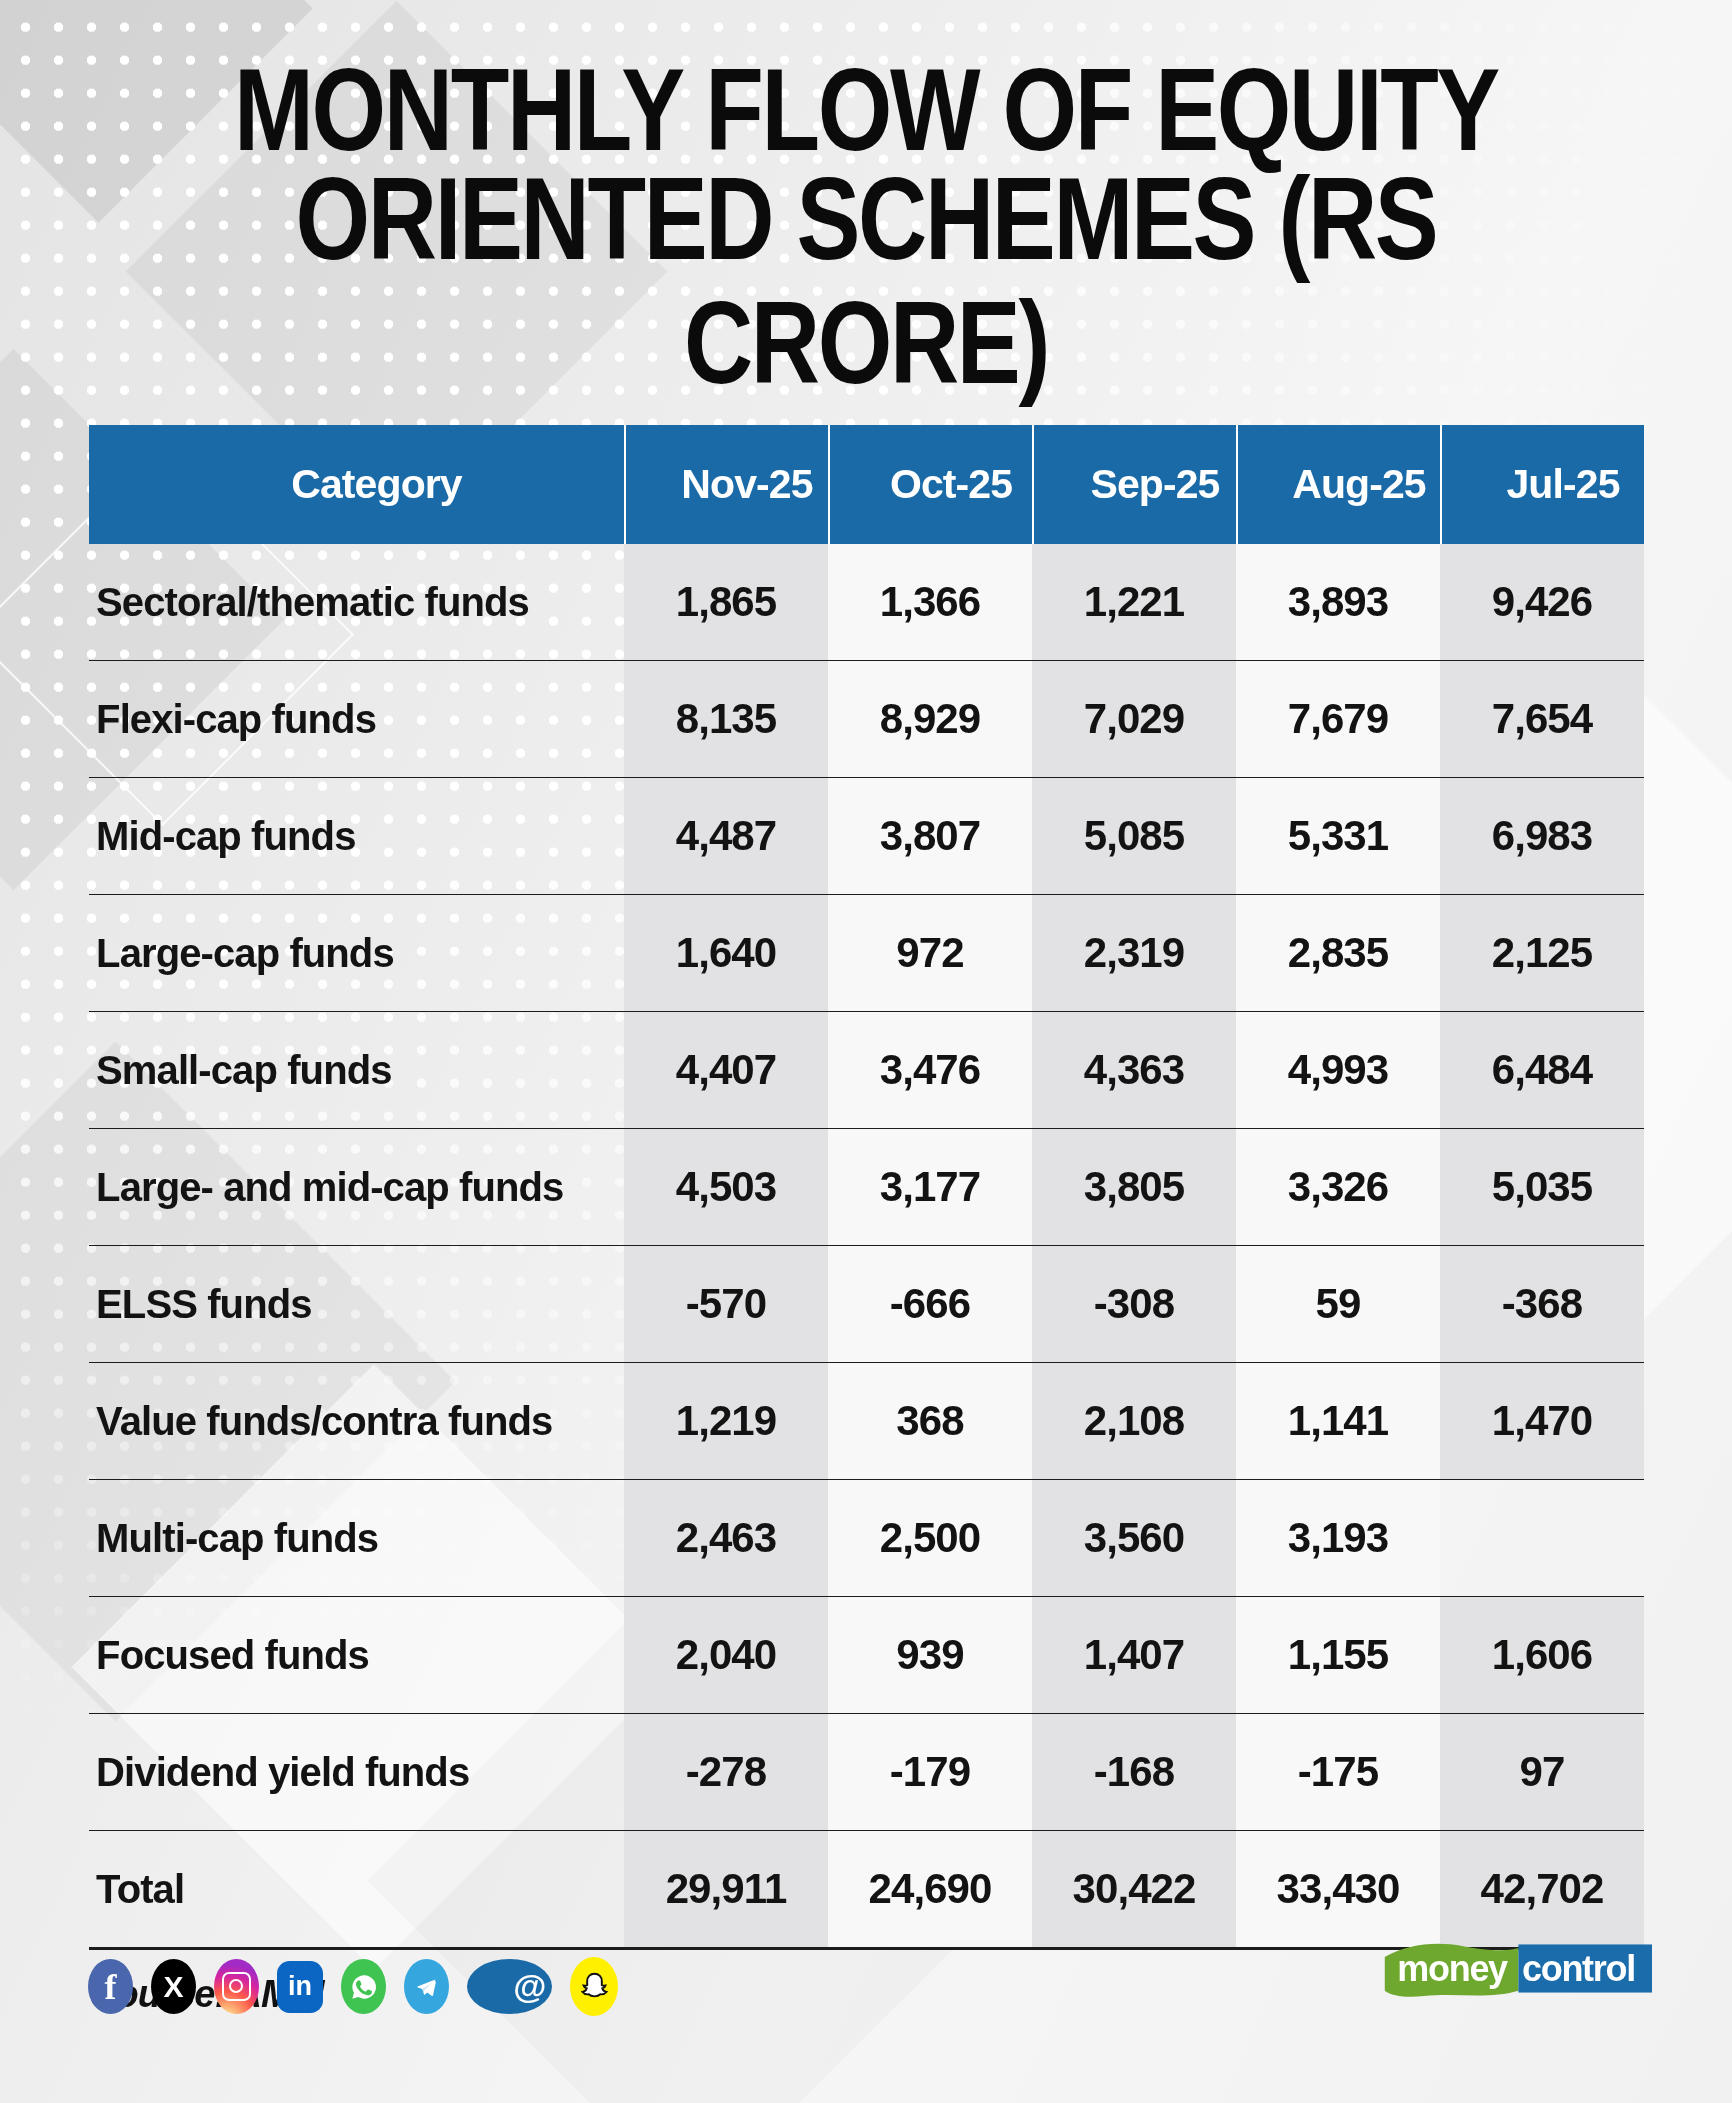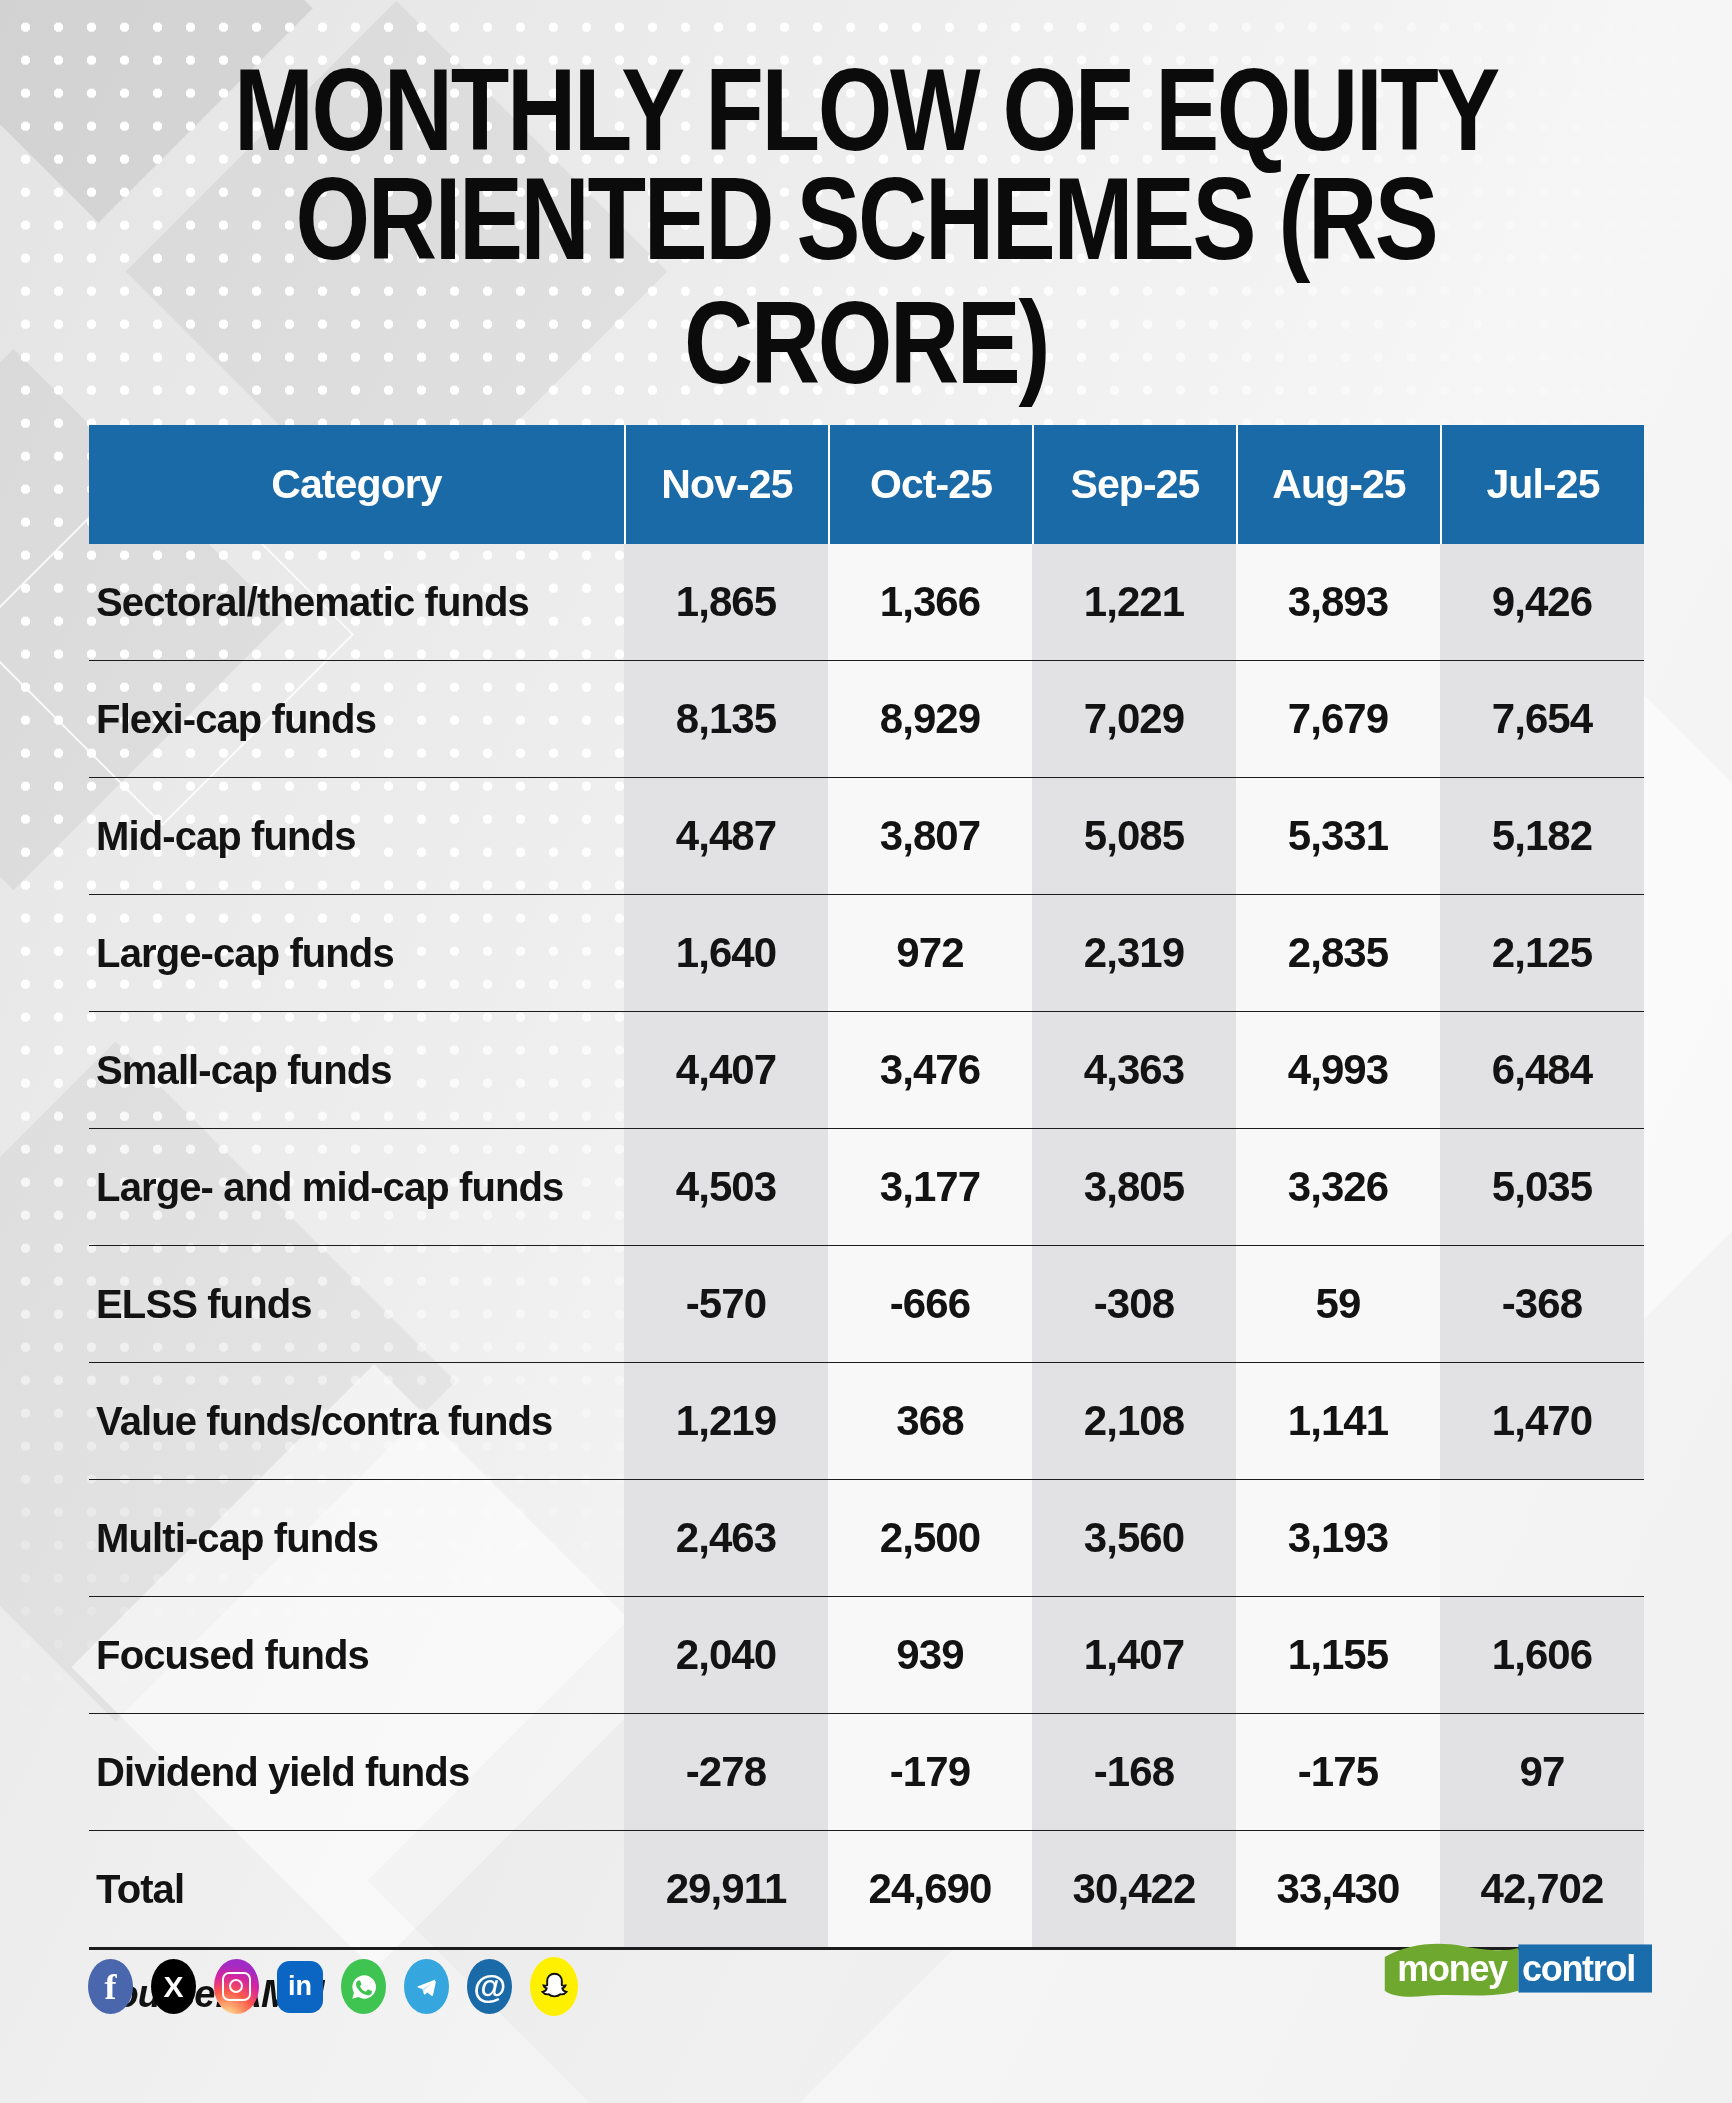--- a/index.html
+++ b/index.html
@@ -43,20 +43,21 @@
   .tbl{margin:30px 0 0 89px;width:1555px;}
   .thead{
     display:grid;grid-template-columns:535px repeat(5,204px);
     height:119px;
   }
   .th{
     background:var(--header-blue,#1a6aa8);
     color:#fff;font-weight:700;font-size:41px;letter-spacing:-0.9px;
     display:flex;align-items:center;justify-content:center;
     transform:none;
+    padding-left:40px;
   }
   .th + .th{border-left:2.7px solid #ffffff;}
   .tr{
     display:grid;grid-template-columns:535px repeat(5,204px);
     height:116px;
   }
   .tr + .tr{border-top:1.8px solid #1c1c1c;}
   #tbody{border-bottom:3.6px solid #1c1c1c;}
   .td{
     display:flex;align-items:center;justify-content:center;
@@ -143,21 +144,21 @@
             <div class="td col-odd">7,029</div>
             <div class="td col-even">7,679</div>
             <div class="td col-odd">7,654</div>
           </div>
           <div class="tr">
             <div class="td cat">Mid-cap funds</div>
             <div class="td col-odd">4,487</div>
             <div class="td col-even">3,807</div>
             <div class="td col-odd">5,085</div>
             <div class="td col-even">5,331</div>
-            <div class="td col-odd">5,182</div>
+            <div class="td col-odd">6,983</div>
           </div>
           <div class="tr">
             <div class="td cat">Large-cap funds</div>
             <div class="td col-odd">1,640</div>
             <div class="td col-even">972</div>
             <div class="td col-odd">2,319</div>
             <div class="td col-even">2,835</div>
             <div class="td col-odd">2,125</div>
           </div>
           <div class="tr">

